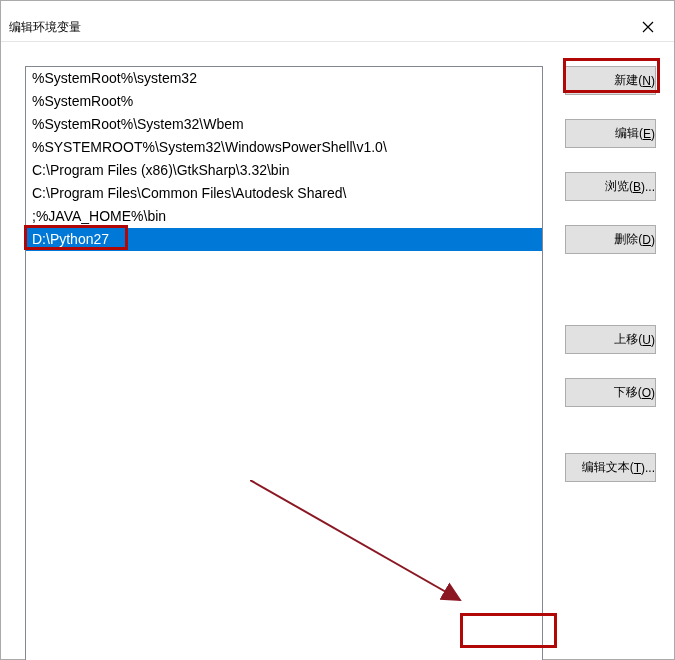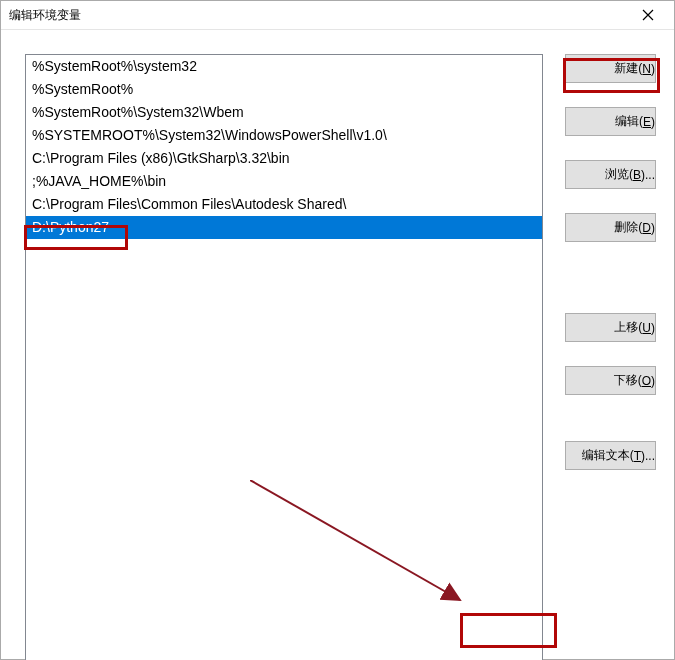--- a/index.html
+++ b/index.html
@@ -18,20 +18,21 @@
       background: #fff;
       display: flex;
       flex-direction: column;
     }
     .titlebar {
       height: 32px;
       display: flex;
       align-items: center;
       padding: 0 6px 0 8px;
       border-bottom: 1px solid #e5e5e5;
+      margin-top: 12px;
     }
     .titlebar-title {
       flex: 1;
       font-size: 12px;
       color: #000;
     }
     .close-btn {
       width: 40px;
       height: 28px;
       display: flex;
@@ -123,22 +124,22 @@
         </svg>
     </div>
   </div>
   <div class="content">
     <div class="listbox">
       <div class="list-item">%SystemRoot%\system32</div>
       <div class="list-item">%SystemRoot%</div>
       <div class="list-item">%SystemRoot%\System32\Wbem</div>
       <div class="list-item">%SYSTEMROOT%\System32\WindowsPowerShell\v1.0\</div>
       <div class="list-item">C:\Program Files (x86)\GtkSharp\3.32\bin</div>
+      <div class="list-item">C:\Program Files\Common Files\Autodesk Shared\</div>
       <div class="list-item">;%JAVA_HOME%\bin</div>
-      <div class="list-item">C:\Program Files\Common Files\Autodesk Shared\</div>
       <div class="list-item selected">D:\Python27</div>
     </div>
     <div class="sidebar">
       <button class="btn">
           <span>新建(</span>
           <span class="underline">N</span>
           <span>)</span>
         </button>
       <div class="gap-small"></div>
       <button class="btn">

